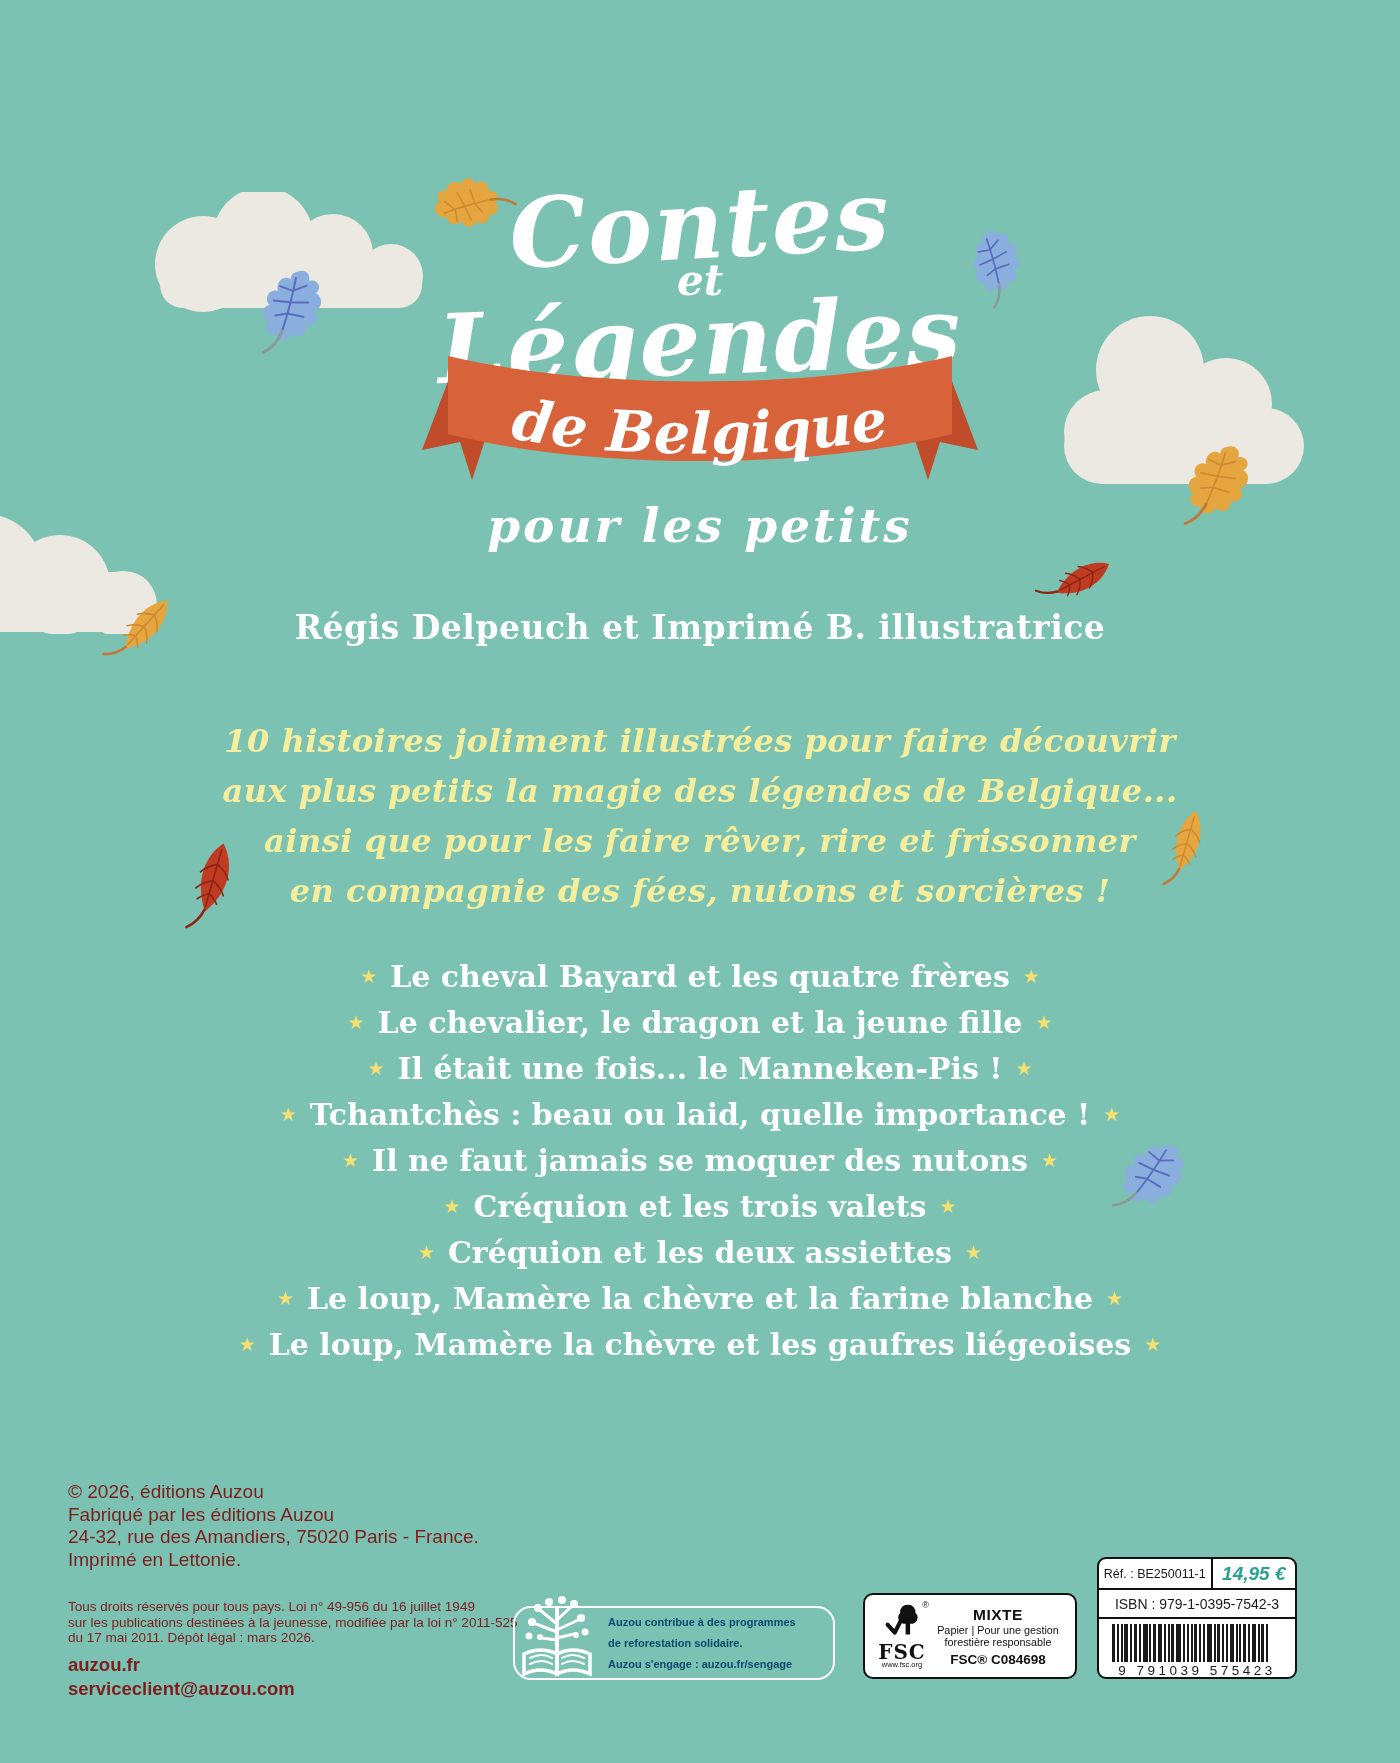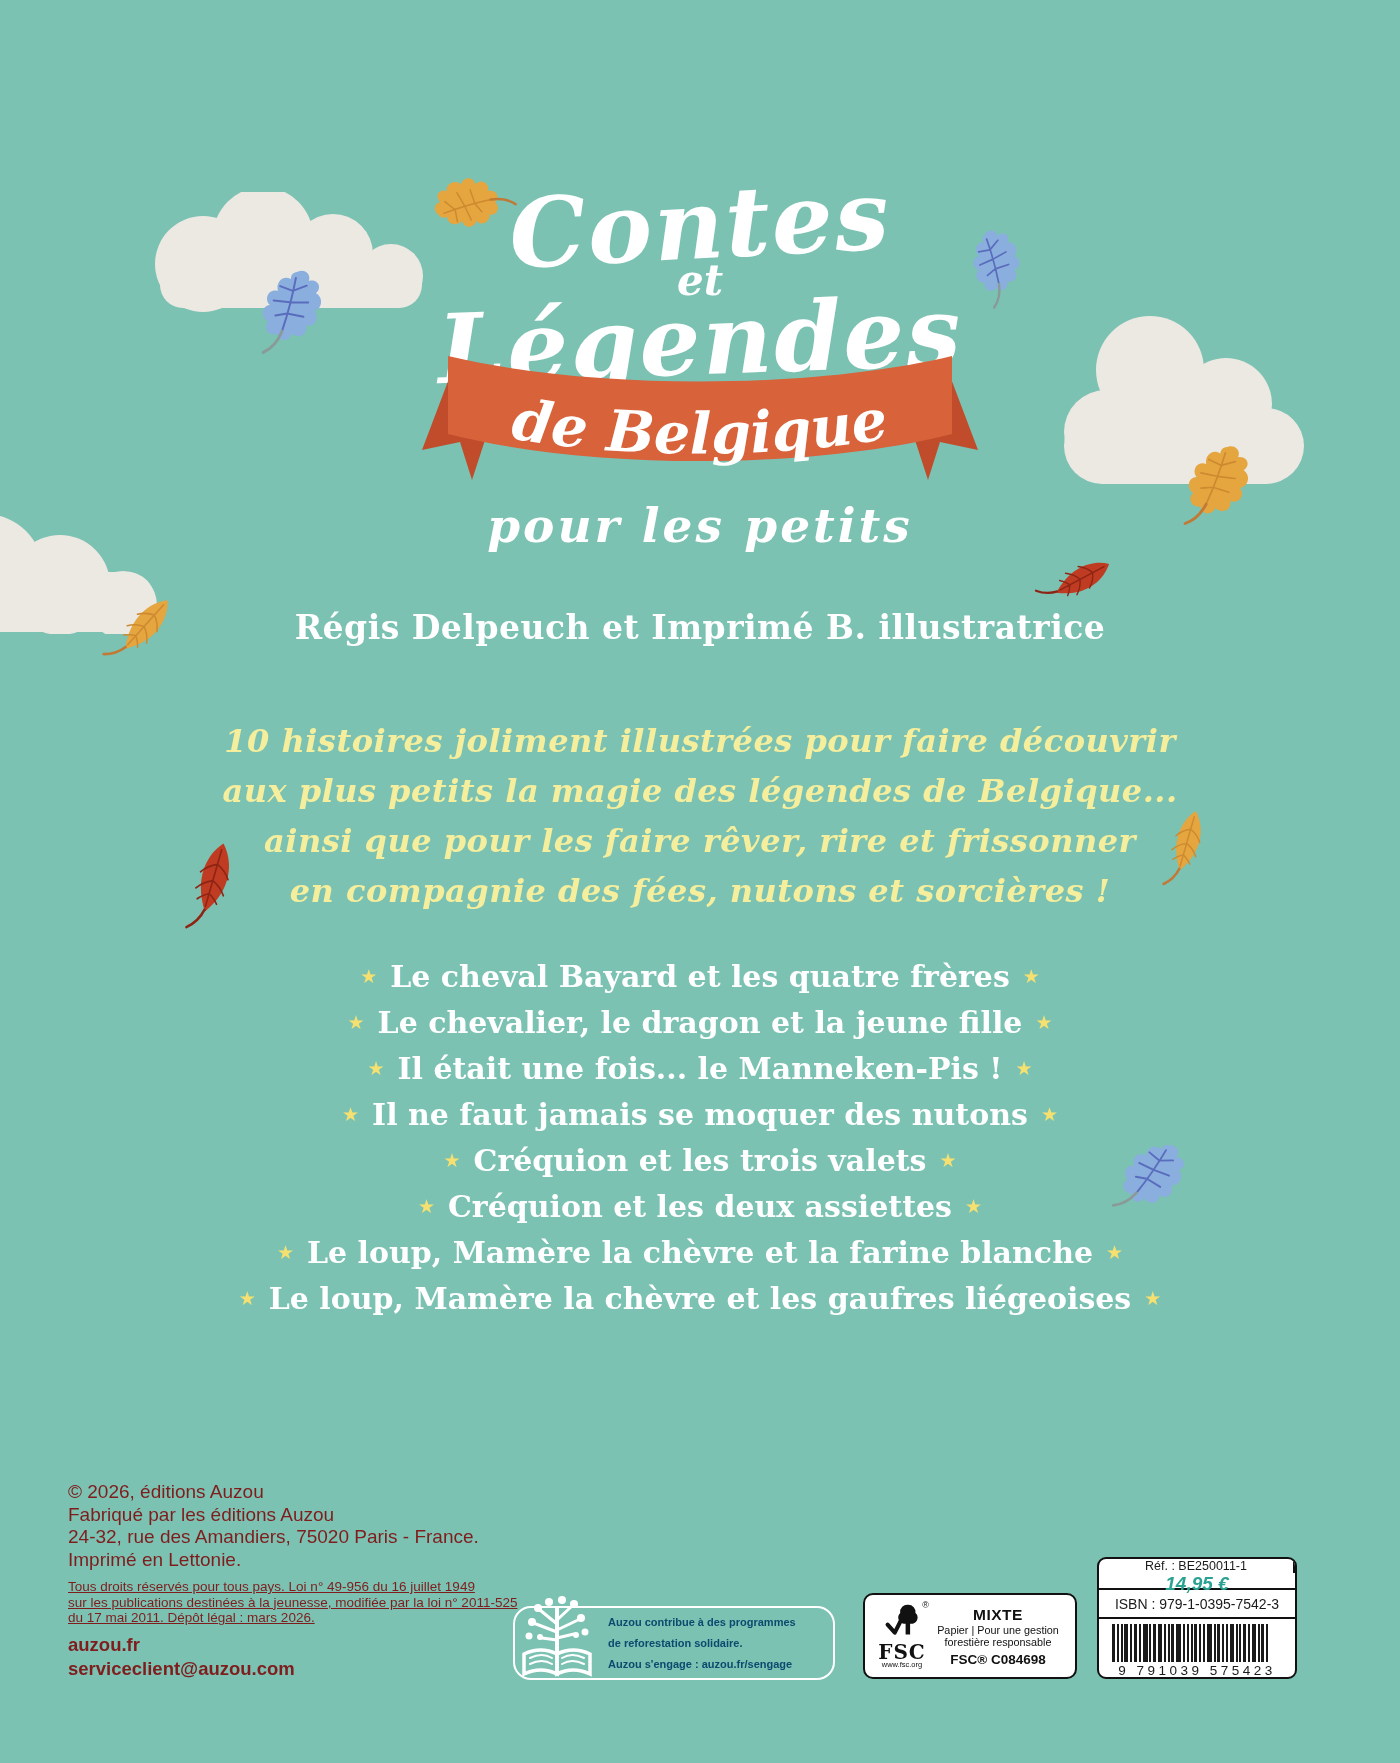--- a/index.html
+++ b/index.html
@@ -51,21 +51,21 @@
   .story-list { position:absolute; top:954px; left:0; width:100%; margin:0; padding:0; list-style:none; text-align:center; }
   .story-list li { height:46px; line-height:46px; }
   .story-text {
     font-family:"DejaVu Serif", serif; font-weight:700; font-size:30px; color:#ffffff;
   }
   .star { color:#f6e170; font-size:19px; margin:0 13px; position:relative; top:-4px; font-style:normal; }
 
   
   .imprint { left:68px; top:1481px; color:#7f1d1d; }
   .imprint-main  { font-size:19px; line-height:22.5px; }
-  .imprint-legal { margin-top:8px; font-size:13.5px; line-height:15.5px;text-decoration:underline; }
+  .imprint-legal { margin-top:28px; font-size:13.5px; line-height:15.5px; }
   .imprint-links { margin-top:7px; font-size:18.5px; line-height:24px; font-weight:bold; }
 
   
   .reforest-box {
     left:513px; top:1606px; width:318px; height:70px;
     border:2.5px solid #ffffff; border-radius:18px;
   }
   .reforest-icon { left:516px; top:1594px; width:82px; height:86px; }
   .reforest-text { left:608px; top:1612px; color:#0c4a6e; font-weight:bold; font-size:11px; line-height:21px; }
 
@@ -83,21 +83,21 @@
   .fsc-mixte { font-weight:bold; font-size:15.5px; letter-spacing:0.5px; }
   .fsc-desc { font-size:10.8px; line-height:12.5px; }
   .fsc-code { font-weight:bold; font-size:13.5px; margin-top:3px; }
 
   
   .barcode-box {
     left:1097px; top:1557px; width:196px; height:118px;
     background:#ffffff; border:2px solid #111111; border-radius:9px;
     overflow:hidden; color:#1a1a1a;
   }
-  .bc-row1 { display:flex; height:29px; border-bottom:2px solid #111;flex-direction:column; }
+  .bc-row1 { display:flex; height:29px; border-bottom:2px solid #111; }
   .bc-ref { flex:1.15; display:flex; align-items:center; justify-content:center; font-size:12.5px; border-right:2px solid #111; }
   .bc-price { flex:0.85; display:flex; align-items:center; justify-content:center; font-size:19px; font-weight:bold; color:#2aa291;font-style:italic; }
   .bc-row2 { height:27px; display:flex; align-items:center; justify-content:center; font-size:14px; border-bottom:2px solid #111; }
   .bc-bars { margin:5px auto 0; width:170px; height:38px; display:flex; align-items:stretch; }
   .bc-bars span { background:#1a1a1a; height:100%; }
   .bc-digits { text-align:center; font-size:13.5px; letter-spacing:3.5px; margin-top:1px; }
 </style>
 </head>
 <body>
 
@@ -216,20 +216,21 @@
     <div>10 histoires joliment illustrées pour faire découvrir</div>
     <div>aux plus petits la magie des légendes de Belgique...</div>
     <div>ainsi que pour les faire rêver, rire et frissonner</div>
     <div>en compagnie des fées, nutons et sorcières !</div>
   </div>
 
   <ul class="story-list">
       <li><span class="star">★</span><span class="story-text">Le cheval Bayard et les quatre frères</span><span class="star">★</span></li>
       <li><span class="star">★</span><span class="story-text">Le chevalier, le dragon et la jeune fille</span><span class="star">★</span></li>
       <li><span class="star">★</span><span class="story-text">Il était une fois... le Manneken-Pis !</span><span class="star">★</span></li>
+      <li><span class="star">★</span><span class="story-text">Tchantchès : beau ou laid, quelle importance !</span><span class="star">★</span></li>
       <li><span class="star">★</span><span class="story-text">Il ne faut jamais se moquer des nutons</span><span class="star">★</span></li>
       <li><span class="star">★</span><span class="story-text">Créquion et les trois valets</span><span class="star">★</span></li>
       <li><span class="star">★</span><span class="story-text">Créquion et les deux assiettes</span><span class="star">★</span></li>
       <li><span class="star">★</span><span class="story-text">Le loup, Mamère la chèvre et la farine blanche</span><span class="star">★</span></li>
       <li><span class="star">★</span><span class="story-text">Le loup, Mamère la chèvre et les gaufres liégeoises</span><span class="star">★</span></li>
     </ul>
 
   <div class="abs imprint">
     <div class="imprint-main">
       <div>© 2026, éditions Auzou</div>

